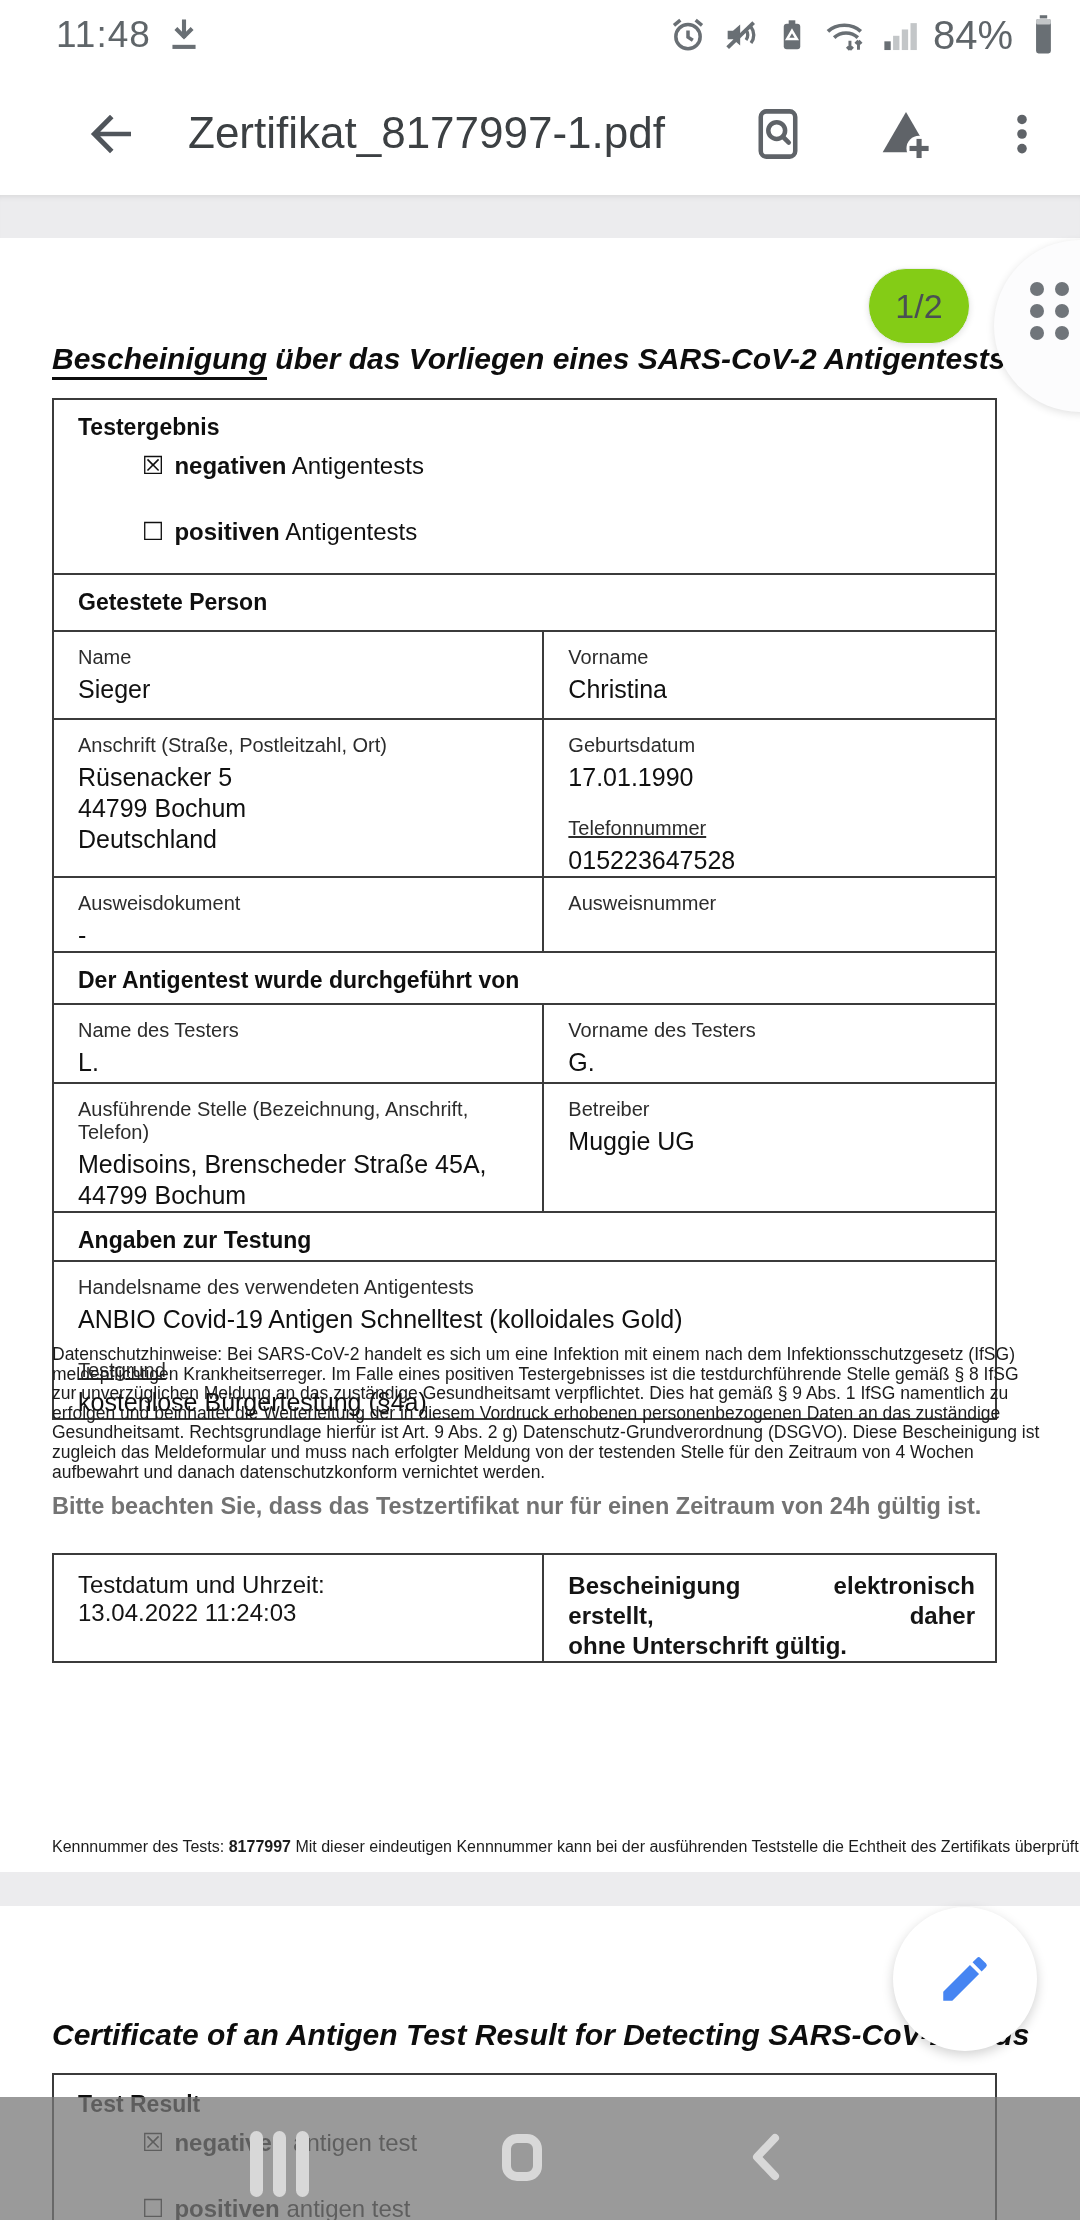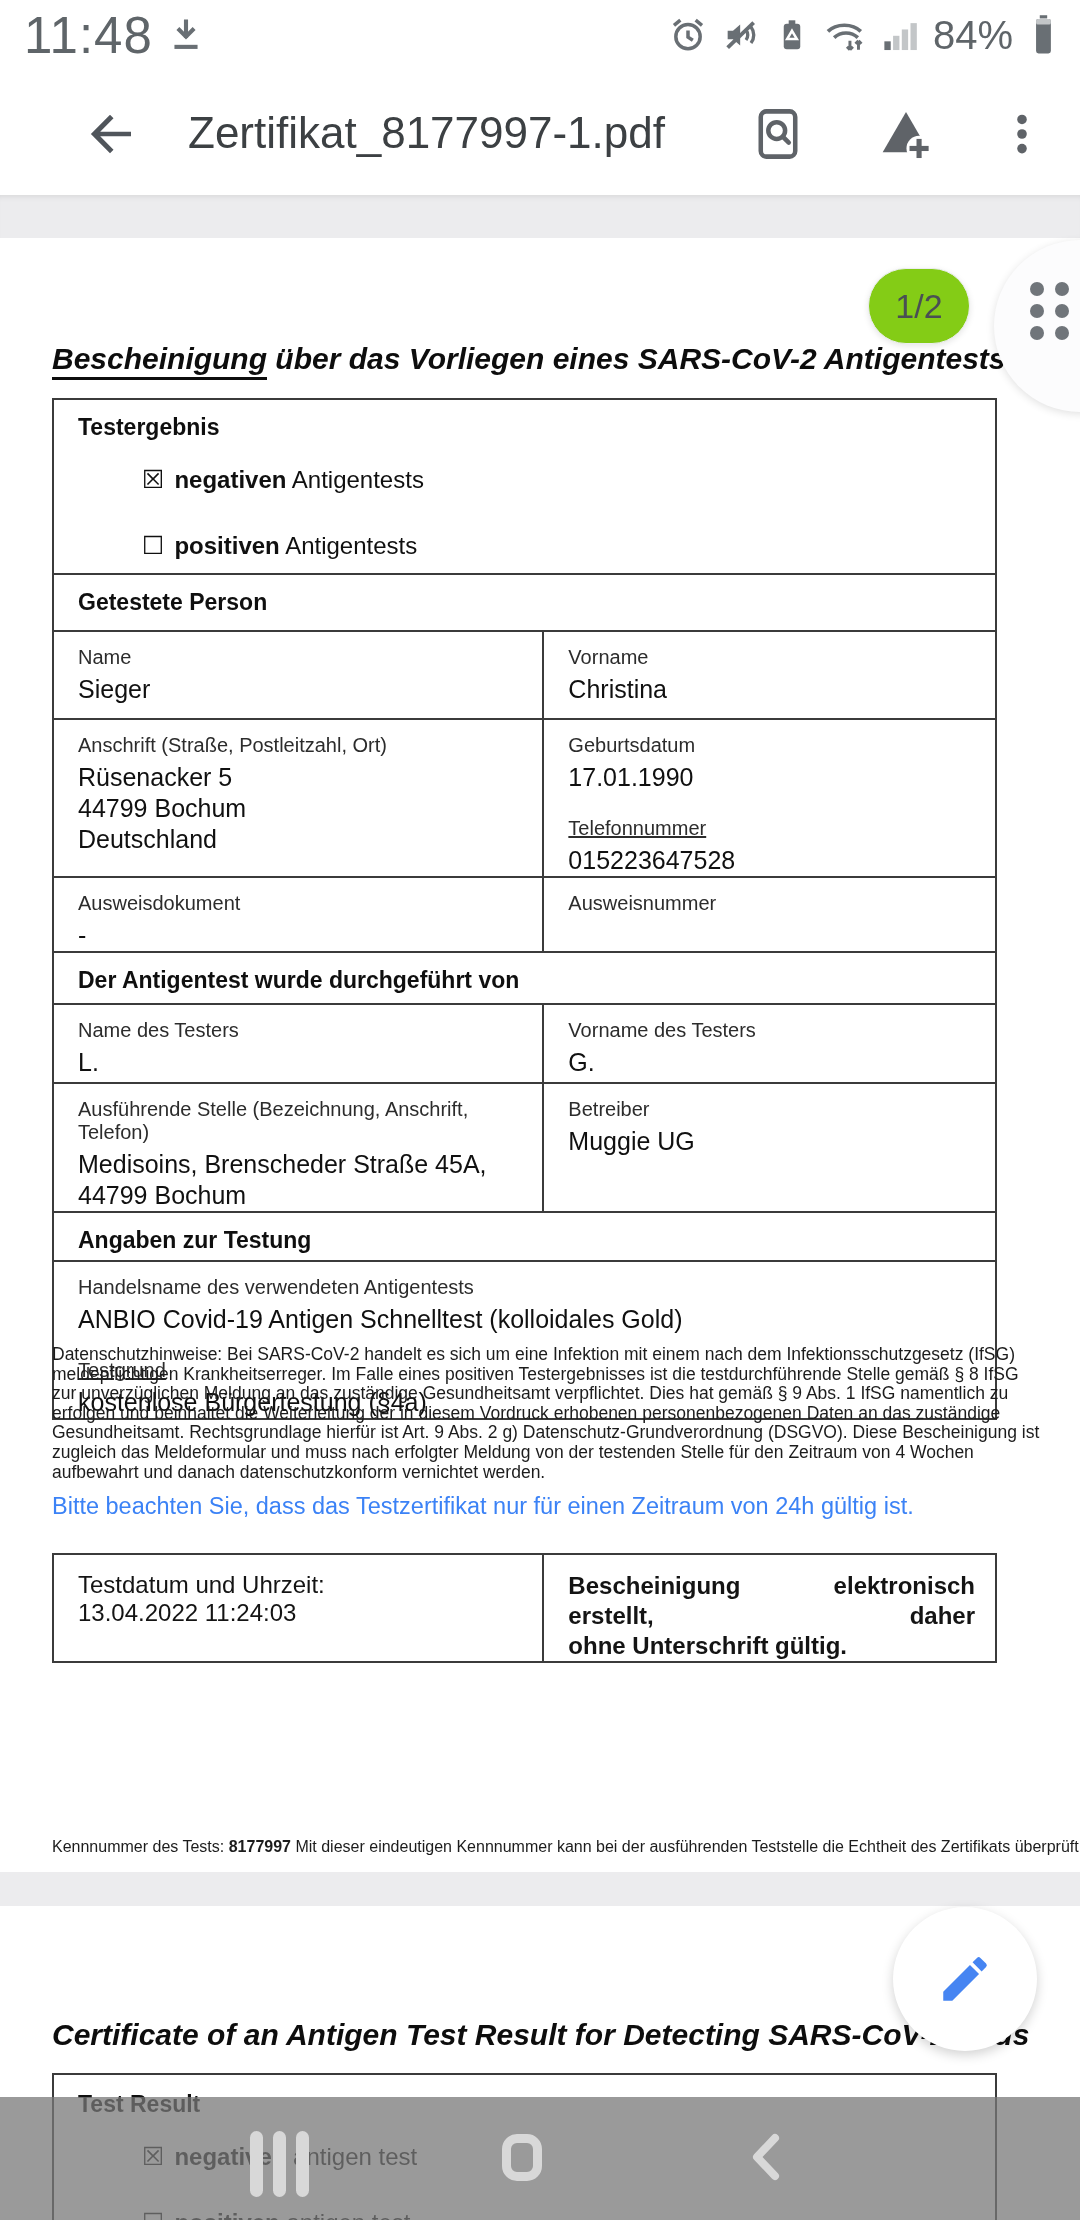--- a/index.html
+++ b/index.html
@@ -4,21 +4,21 @@
 <style>
   * { margin:0; padding:0; box-sizing:border-box; }
   html,body { width:1080px; height:2220px; }
   body { position:relative; overflow:hidden; background:#fff;
          font-family:"Liberation Sans", sans-serif; color:#141414; }
 
   
   .status-bar { position:absolute; left:0; top:0; width:1080px; height:70px; background:#fff;
                 display:flex; align-items:center; justify-content:space-between; padding:0 24px; }
   .sb-left { display:flex; align-items:center; gap:14px; }
-  .sb-time { font-size:51px; color:#5f6569; letter-spacing:1px; }
+  .sb-time { font-size:37px; color:#5f6569; letter-spacing:1px;margin-left:32px; }
   .sb-right { display:flex; align-items:center; gap:13px; }
   .sb-pct { font-size:40px; color:#5f6569; }
   .sb-ic { display:block; }
 
   
   .app-bar { position:absolute; left:0; top:70px; width:996px; height:125px; background:#fff;
              display:flex; align-items:center; }
   .ab-back { position:absolute; left:82px; top:36px; width:56px; height:56px; }
   .ab-title { position:absolute; left:188px; top:38px; font-size:44px; color:#3c4043; white-space:nowrap; }
   .ab-act { position:absolute; top:34px; width:60px; height:60px; display:flex; align-items:center; justify-content:center; }
@@ -53,27 +53,27 @@
   .u { border-bottom:3px solid #0d0d0d; padding-bottom:2px; }
 
   table.doc { position:absolute; left:52px; width:945px; border-collapse:collapse; table-layout:fixed; }
   table.doc td { border:2px solid #3b3b3b; vertical-align:top; padding:14px 22px 0 24px; }
   td.rcell { padding-left:32px; }
   .sec-h { font-size:23px; font-weight:bold; color:#0f0f0f; }
   .lbl { font-size:20px; color:#2c2c2c; }
   .val { font-size:25px; color:#101010; margin-top:5px; line-height:31px; }
   .opt { font-size:24px; color:#101010; margin-left:64px; }
   .opt .box { font-family:"DejaVu Sans", sans-serif; font-size:25px; margin-right:10px; }
-  .gap1 { margin-top:24px; } .gap2 { margin-top:37px; }
+  .gap1 { margin-top:10px; } .gap2 { margin-top:37px; }
   .blk2 { margin-top:24px;text-decoration:underline; }
 
   .privacy { position:absolute; left:52px; top:1107px; width:988px; font-size:17.5px;
              line-height:19.6px; color:#1c1c1c; }
-  .validity { position:absolute; left:52px; top:1255px; font-size:23.5px; font-weight:normal;
-              color:#3b82f6; white-space:nowrap; }
+  .validity { position:absolute; left:52px; top:1255px; font-size:23.5px; font-weight:bold;
+              color:#737373; white-space:nowrap; }
 
   table.foot { position:absolute; left:52px; top:1315px; width:945px; border-collapse:collapse; table-layout:fixed; }
   table.foot td { border:2px solid #3b3b3b; vertical-align:top; height:86px; padding:16px 20px 0 24px; font-size:24px; }
   .foot-note { font-weight:bold; line-height:30px; }
   .jline { text-align:justify; text-align-last:justify; }
 
   .id-line { position:absolute; left:52px; top:1600px; font-size:16px; color:#1c1c1c; white-space:nowrap; }
 
   
   .p2-title { top:112px; }

